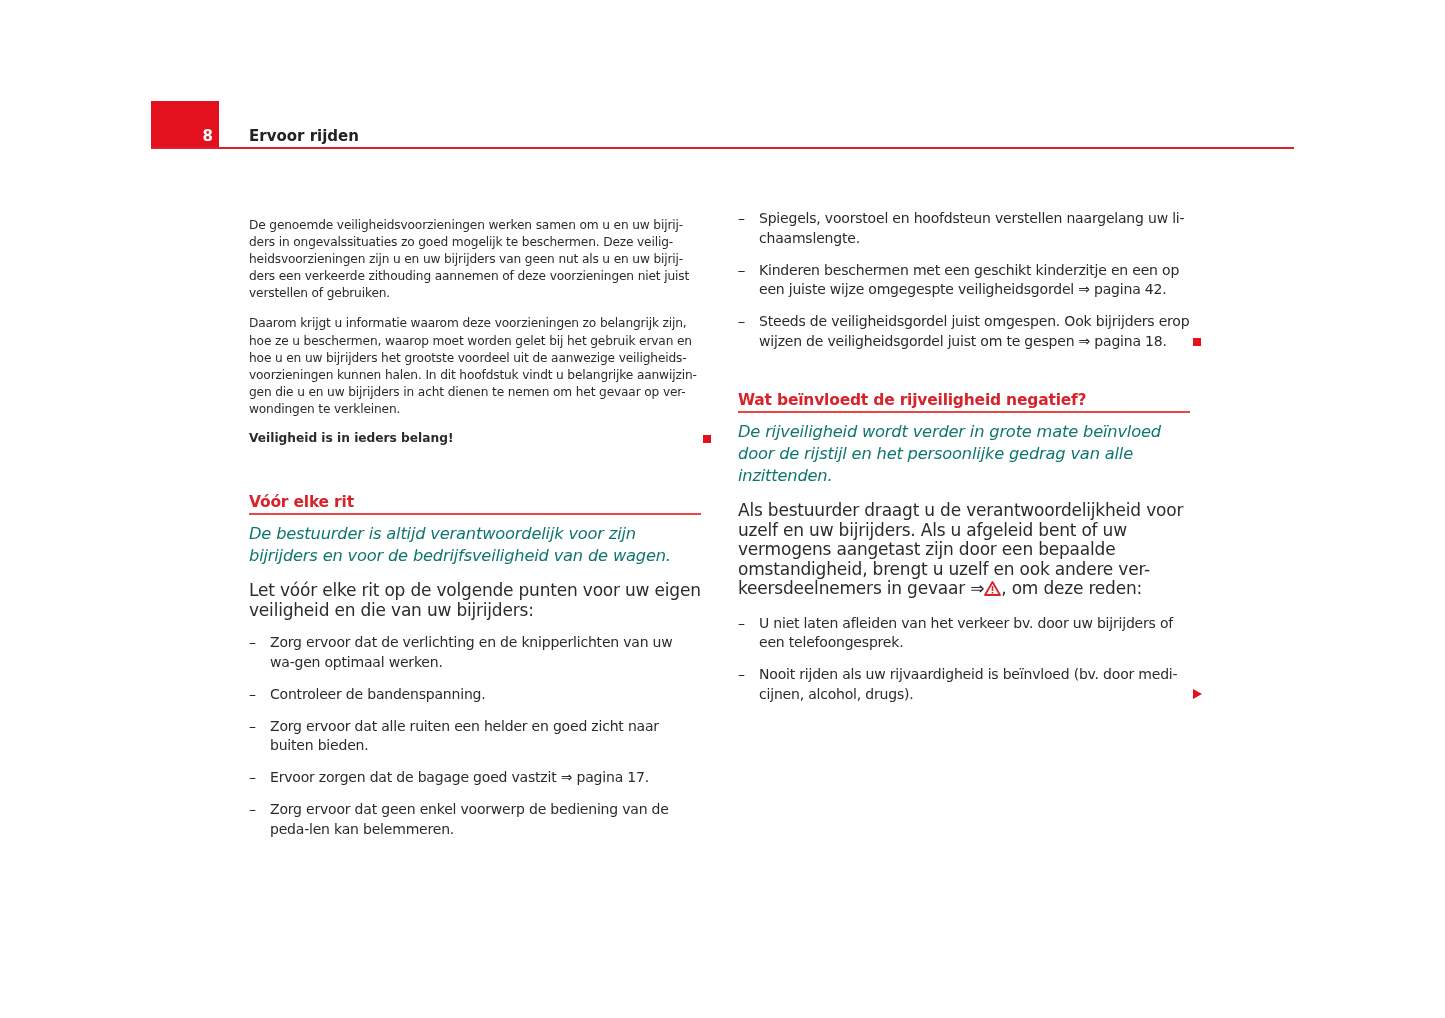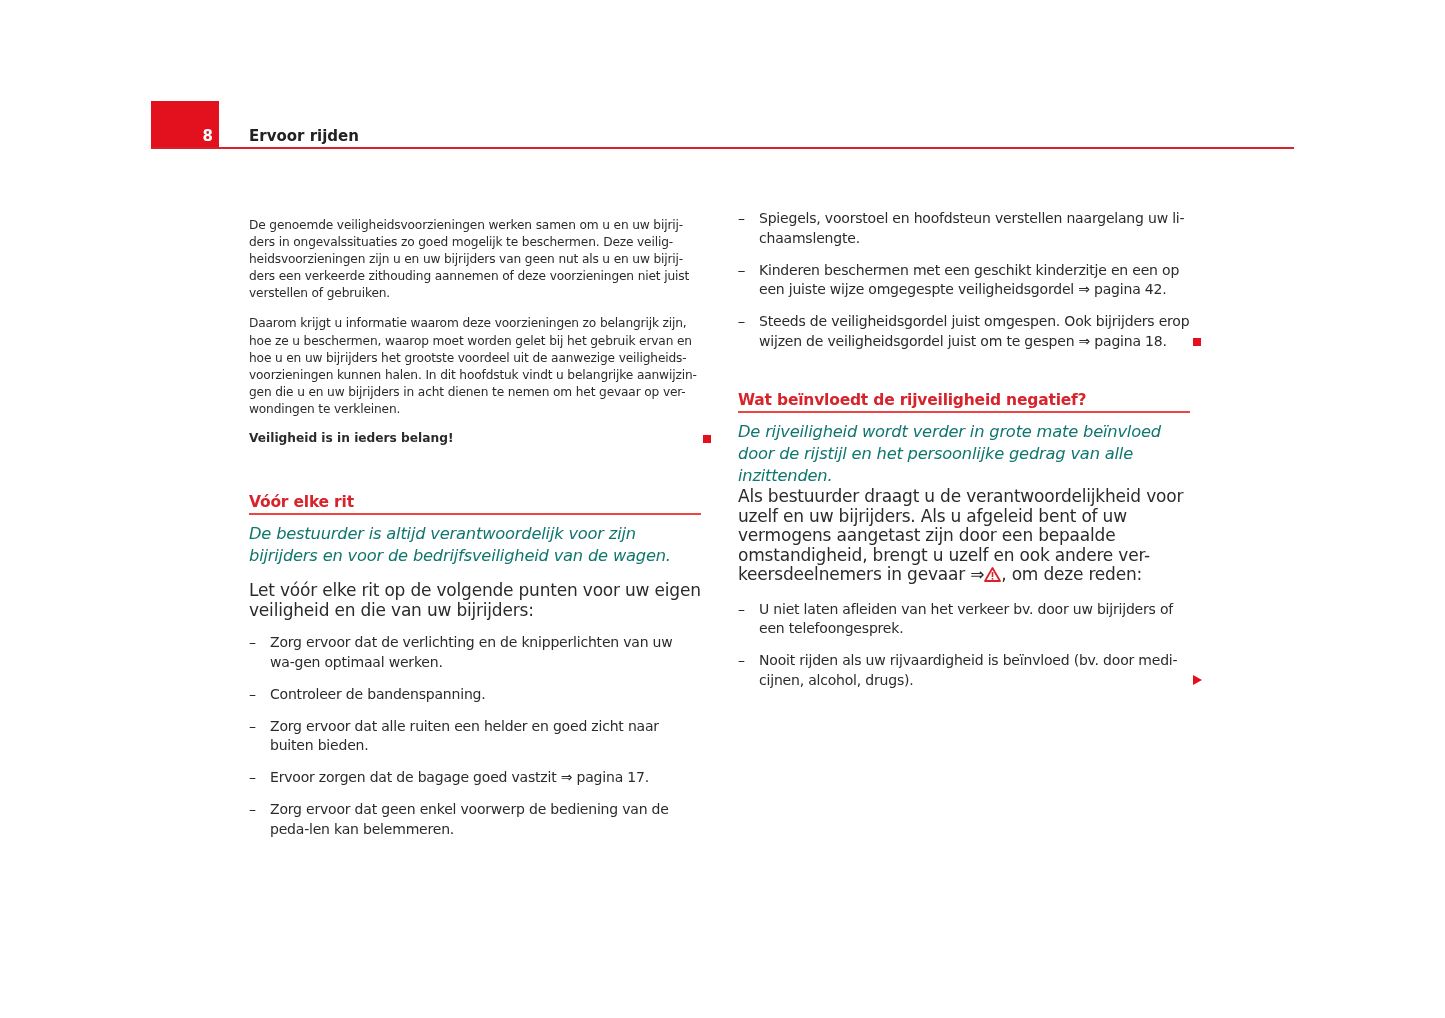--- a/index.html
+++ b/index.html
@@ -68,21 +68,21 @@
     <li><span class="dash-glyph">–</span><span>Kinderen beschermen met een geschikt kinderzitje en een op een juiste wijze omgegespte veiligheidsgordel ⇒ pagina 42.</span></li>
     <li><span class="dash-glyph">–</span></li>
     <li><span class="dash-glyph">–</span><span>Steeds de veiligheidsgordel juist omgespen. Ook bijrijders erop wijzen de veiligheidsgordel juist om te gespen ⇒ pagina 18.</span>
       <span class="end-mark" style="left:455px; top:26px;"></span>
     </li>
   </ul>
 
   <div style="margin-top:40px;">
     <h2 class="sec-head">Wat beïnvloedt de rijveiligheid negatief?</h2>
     <p class="lead">De rijveiligheid wordt verder in grote mate beïnvloed door de rijstijl en het persoonlijke gedrag van alle inzittenden.</p>
-    <p class="body-p" style="">
+    <p class="body-p" style="margin-top:14px;">
       <span>Als bestuurder draagt u de verantwoordelijkheid voor uzelf en uw bijrijders. Als u afgeleid bent of uw vermogens aangetast zijn door een bepaalde omstandigheid, brengt u uzelf en ook andere ver-keersdeelnemers in gevaar ⇒</span><span class="warn-icon"><svg width="17" height="15" viewBox="0 0 17 15">
             <path d="M8.5 1 L16 14 L1 14 Z" fill="none" stroke="#d9232b" stroke-width="1.8" stroke-linejoin="round"></path>
             <rect x="7.7" y="5" width="1.6" height="5" fill="#d9232b"></rect>
             <rect x="7.7" y="11" width="1.6" height="1.6" fill="#d9232b"></rect>
           </svg></span><span>, om deze reden:</span>
     </p>
     <ul class="dash" style="margin-top:13px;">
       <li><span class="dash-glyph">–</span><span>U niet laten afleiden van het verkeer bv. door uw bijrijders of een telefoongesprek.</span></li>
       <li><span class="dash-glyph">–</span><span>Nooit rijden als uw rijvaardigheid is beïnvloed (bv. door medi-cijnen, alcohol, drugs).</span>
         <span class="cont-arrow" style="left:455px; top:24px;"></span>

